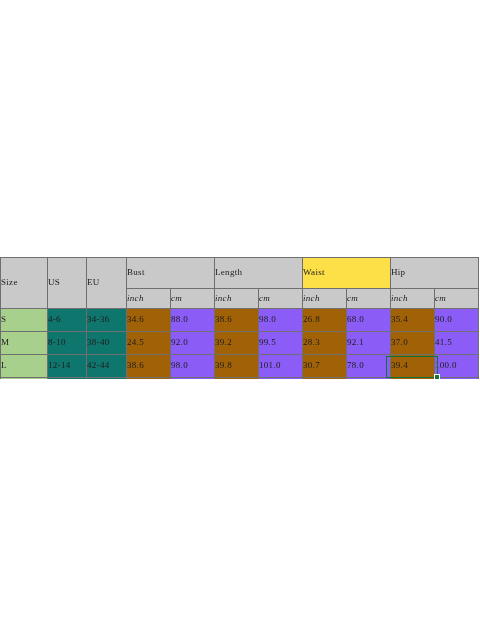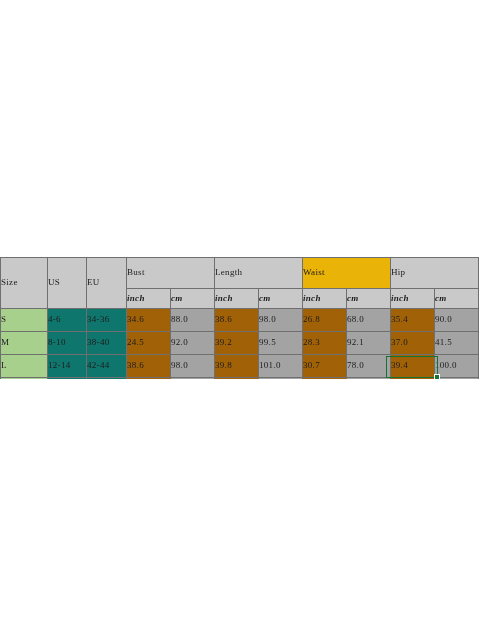--- a/index.html
+++ b/index.html
@@ -54,29 +54,28 @@
     white-space: nowrap;
   }
 
   
   td.hdr {
     background: #c9c9c9;
     font-size: 10.5px;
     letter-spacing: 1px;
   }
   td.hdr-waist {
-    background: #eab308;
+    background: #fde047;
     margin-top: 34px;
   }
   td.subhdr {
     background: #c9c9c9;
     font-style: italic;
     font-size: 8.5px;
     letter-spacing: 0.4px;
-    font-weight: bold;
   }
   td.subhdr-waist {
     background: #c9c9c9;
   }
 
   
   td.size-cell {
     background: #a8d08d;
     border-color: #ffffff;
     border-left-color: #6f6f6f;
@@ -87,21 +86,21 @@
     background: #0f766e;
     border-color: #ffffff;
     font-size: 9px;
     letter-spacing: 0.6px;
   }
   td.inch-cell {
     background: #a16207;
     font-size: 9px;
   }
   td.cm-cell {
-    background: #a3a3a3;
+    background: #8b5cf6;
     font-size: 9px;
   }
 
   
   tr.head-row-1 td { height: 30px; }
   tr.head-row-2 td { height: 19px; }
   tr.data-row   td { height: 22px; }
   tr.clip-row   td { height: 22px; }
 
   

